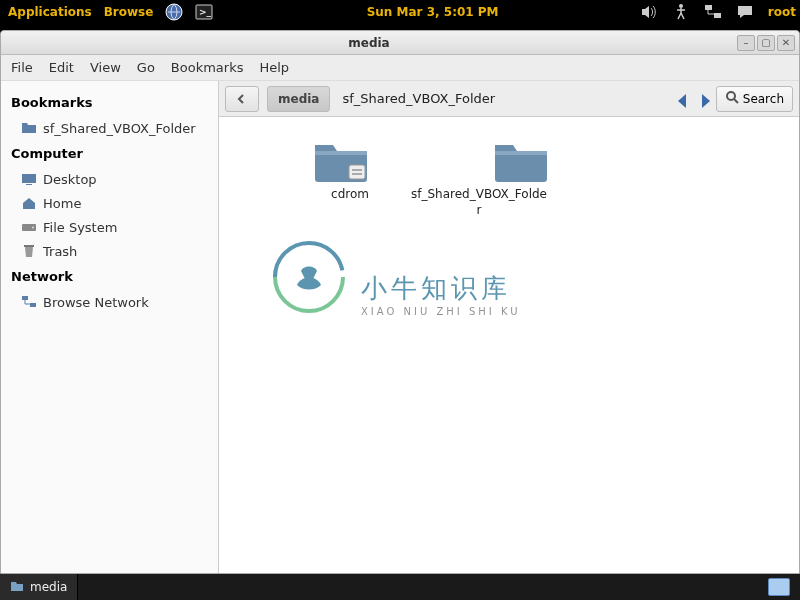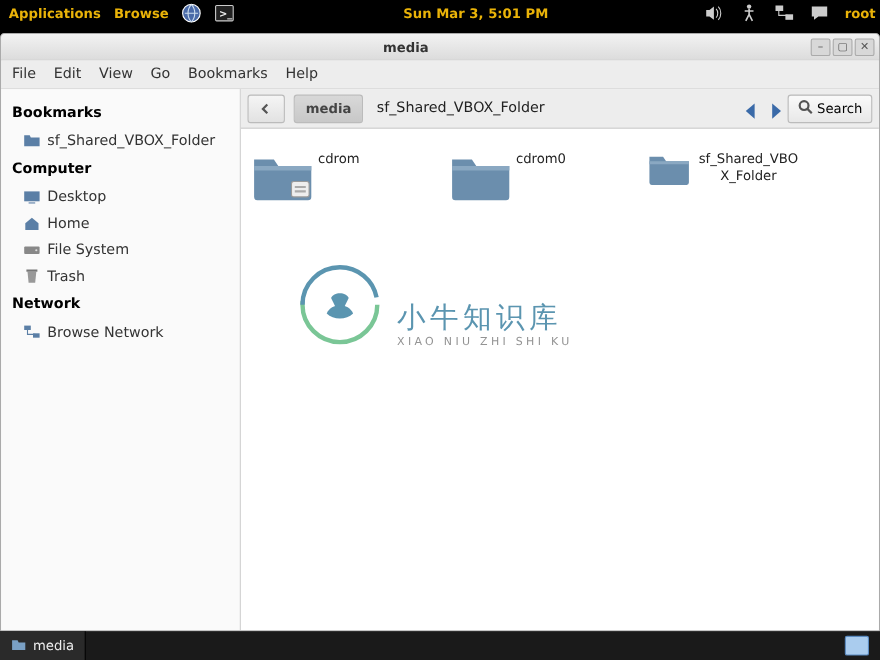--- a/index.html
+++ b/index.html
@@ -32,21 +32,21 @@
 .main { flex: 1; background: #fff; display: flex; flex-direction: column; }
 .toolbar { height: 36px; background: #ededed; border-bottom: 1px solid #ccc; display: flex; align-items: center; gap: 8px; padding: 0 6px; }
 .path-btn { height: 26px; padding: 0 10px; border: 1px solid #bbb; background: linear-gradient(#f5f5f5,#e2e2e2); border-radius: 3px; font-size: 12px; color: #444; display: flex; align-items: center; cursor: pointer; }
 .path-btn.current { background: linear-gradient(#d8d8d8,#c8c8c8); font-weight: bold; }
 .path-label { font-size: 13px; color: #222; margin-left: 4px; }
 .toolbar .nav { margin-left: auto; display: flex; align-items: flex-end; gap: 0; }
 .nav-arrow { width: 22px; height: 22px; cursor: pointer; }
 .search-btn { height: 26px; padding: 0 8px; border: 1px solid #bbb; background: linear-gradient(#fafafa,#e8e8e8); border-radius: 3px; display: flex; align-items: center; gap: 4px; font-size: 12px; cursor: pointer; }
 
 .icon-grid { flex: 1; display: flex; flex-wrap: wrap; align-content: flex-start; padding: 20px 10px; gap: 30px 40px; position: relative; }
-.folder { width: 140px; display: flex; align-items: flex-start; gap: 4px; cursor: pointer; }
+.folder { width: 140px; display: flex; flex-direction: column; align-items: flex-end; gap: 4px; cursor: pointer; }
 .folder .ficon { width: 56px; height: 46px; position: relative; }
 .folder .fname { font-size: 12px; color: #222; text-align: center; line-height: 1.3; word-break: break-word; }
 
 .watermark { position: absolute; left: 50px; top: 120px; display: flex; align-items: flex-end; gap: 12px; opacity: .9; pointer-events: none; }
 .watermark .wm-text { display: flex; flex-direction: column; }
 .watermark .wm-big { font-size: 26px; color: #4a8aa8; letter-spacing: 4px; }
 .watermark .wm-small { font-size: 10px; color: #888; letter-spacing: 3px; }
 
 
 .taskbar { position: absolute; left: 0; bottom: 0; width: 800px; height: 26px; background: #1a1a1a; display: flex; align-items: center; color: #eee; font-size: 12px; }
@@ -210,29 +210,20 @@
           <div class="ficon">
             <svg viewBox="0 0 56 46">
                 <path d="M2 8h18l4 6h30v28a3 3 0 01-3 3H5a3 3 0 01-3-3z" fill="#6b8ead"></path>
                 <path d="M2 14h52v4H2z" fill="#8aa8c2"></path>
                 <rect x="36" y="28" width="16" height="14" rx="2" fill="#eee" stroke="#999"></rect>
                 <path d="M40 35l4 4 6-6" stroke="#777" fill="none" stroke-width="0"></path>
                 <path d="M39 32h10v2H39zM39 36h10v2H39z" fill="#aaa"></path>
               </svg>
           </div>
           <div class="fname">cdrom</div>
-        </div>
-        <div class="folder">
-          <div class="ficon">
-            <svg viewBox="0 0 56 46">
-                <path d="M2 8h18l4 6h30v28a3 3 0 01-3 3H5a3 3 0 01-3-3z" fill="#6b8ead"></path>
-                <path d="M2 14h52v4H2z" fill="#8aa8c2"></path>
-              </svg>
-          </div>
-          <div class="fname">cdrom0</div>
         </div>
         <div class="folder">
           <div class="ficon">
             <svg viewBox="0 0 56 46">
                 <path d="M2 8h18l4 6h30v28a3 3 0 01-3 3H5a3 3 0 01-3-3z" fill="#6b8ead"></path>
                 <path d="M2 14h52v4H2z" fill="#8aa8c2"></path>
               </svg>
           </div>
           <div class="fname">sf_Shared_VBOX_Folder</div>
         </div>

